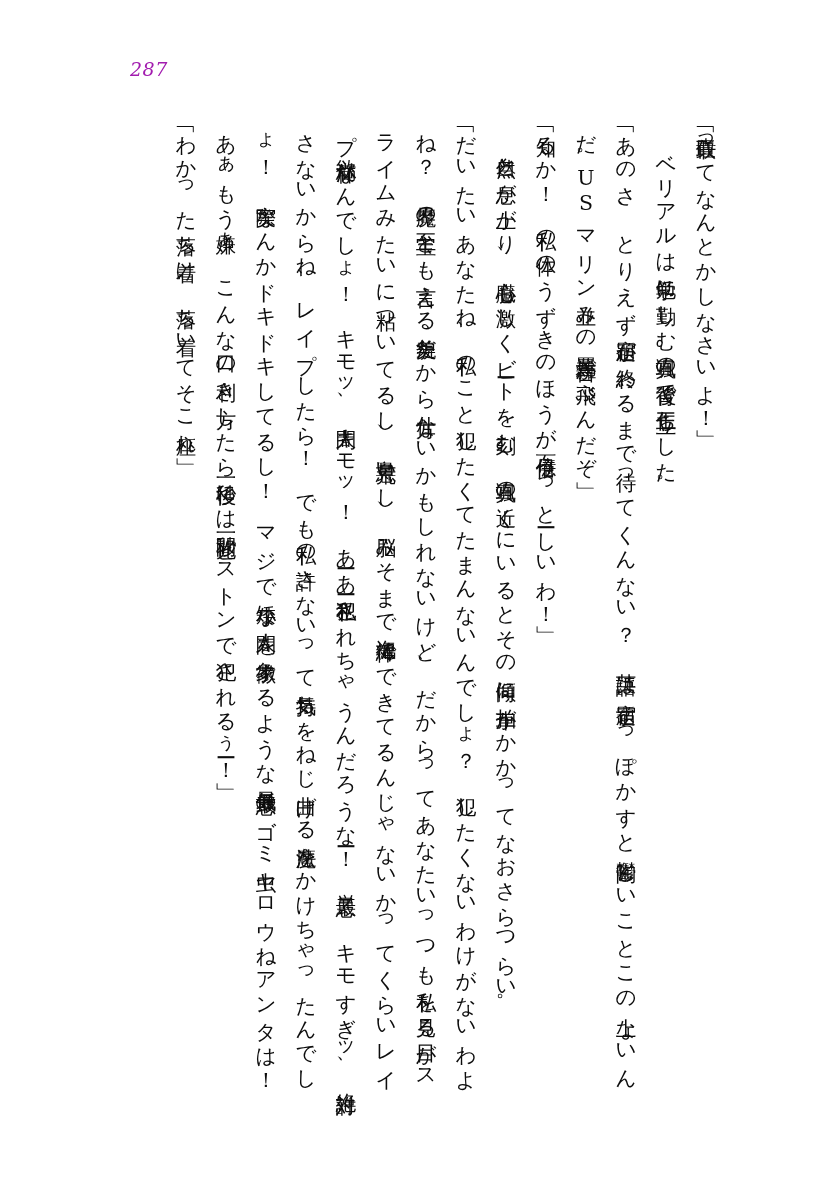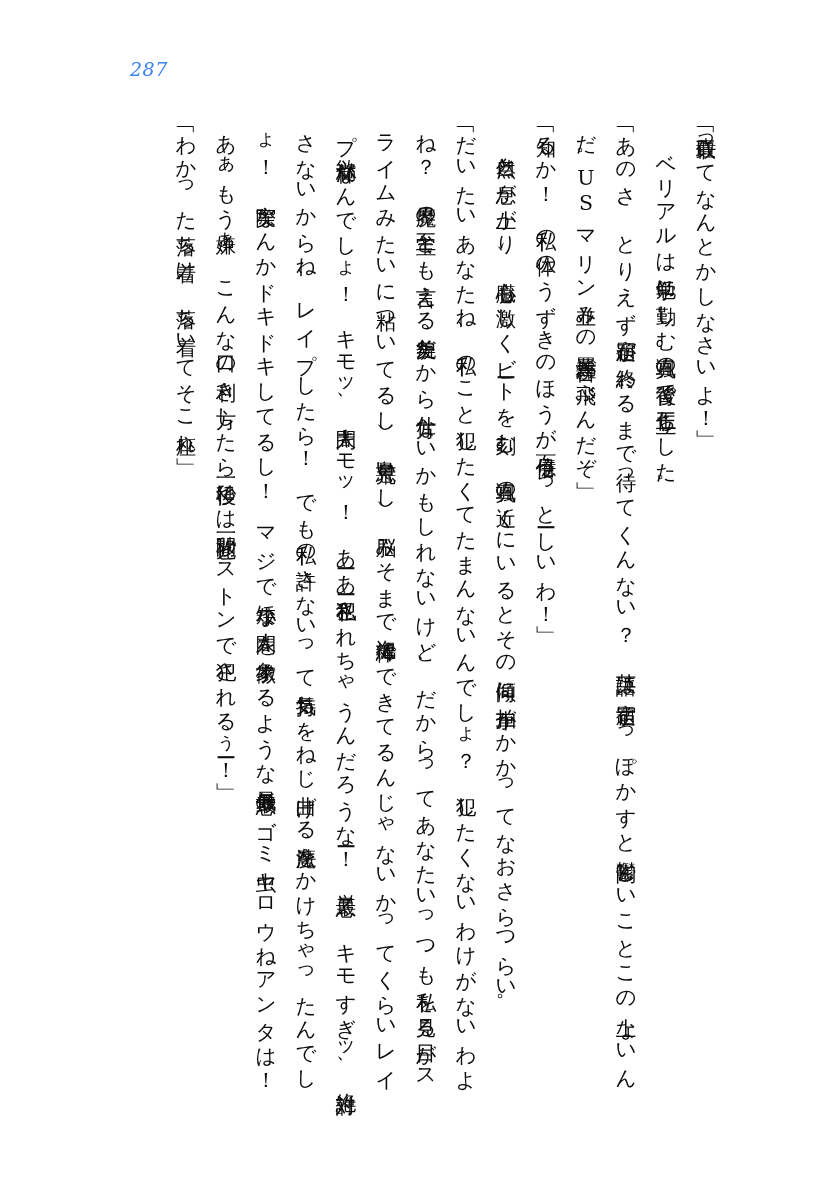--- a/index.html
+++ b/index.html
@@ -17,21 +17,21 @@
     background: #ffffff;
     overflow: hidden;
   }
   .page-number {
     position: absolute;
     top: 58px;
     left: 130px;
     font-family: "DejaVu Serif", "Liberation Serif", serif;
     font-style: italic;
     font-size: 19px;
-    color: #3b82f6;
+    color: #a21caf;
     letter-spacing: 0.5px;
   }
   .body-text {
     position: absolute;
     top: 120px;
     left: 96px;
     width: 630px;
     height: 960px;
     writing-mode: vertical-rl;
     -webkit-writing-mode: vertical-rl;

